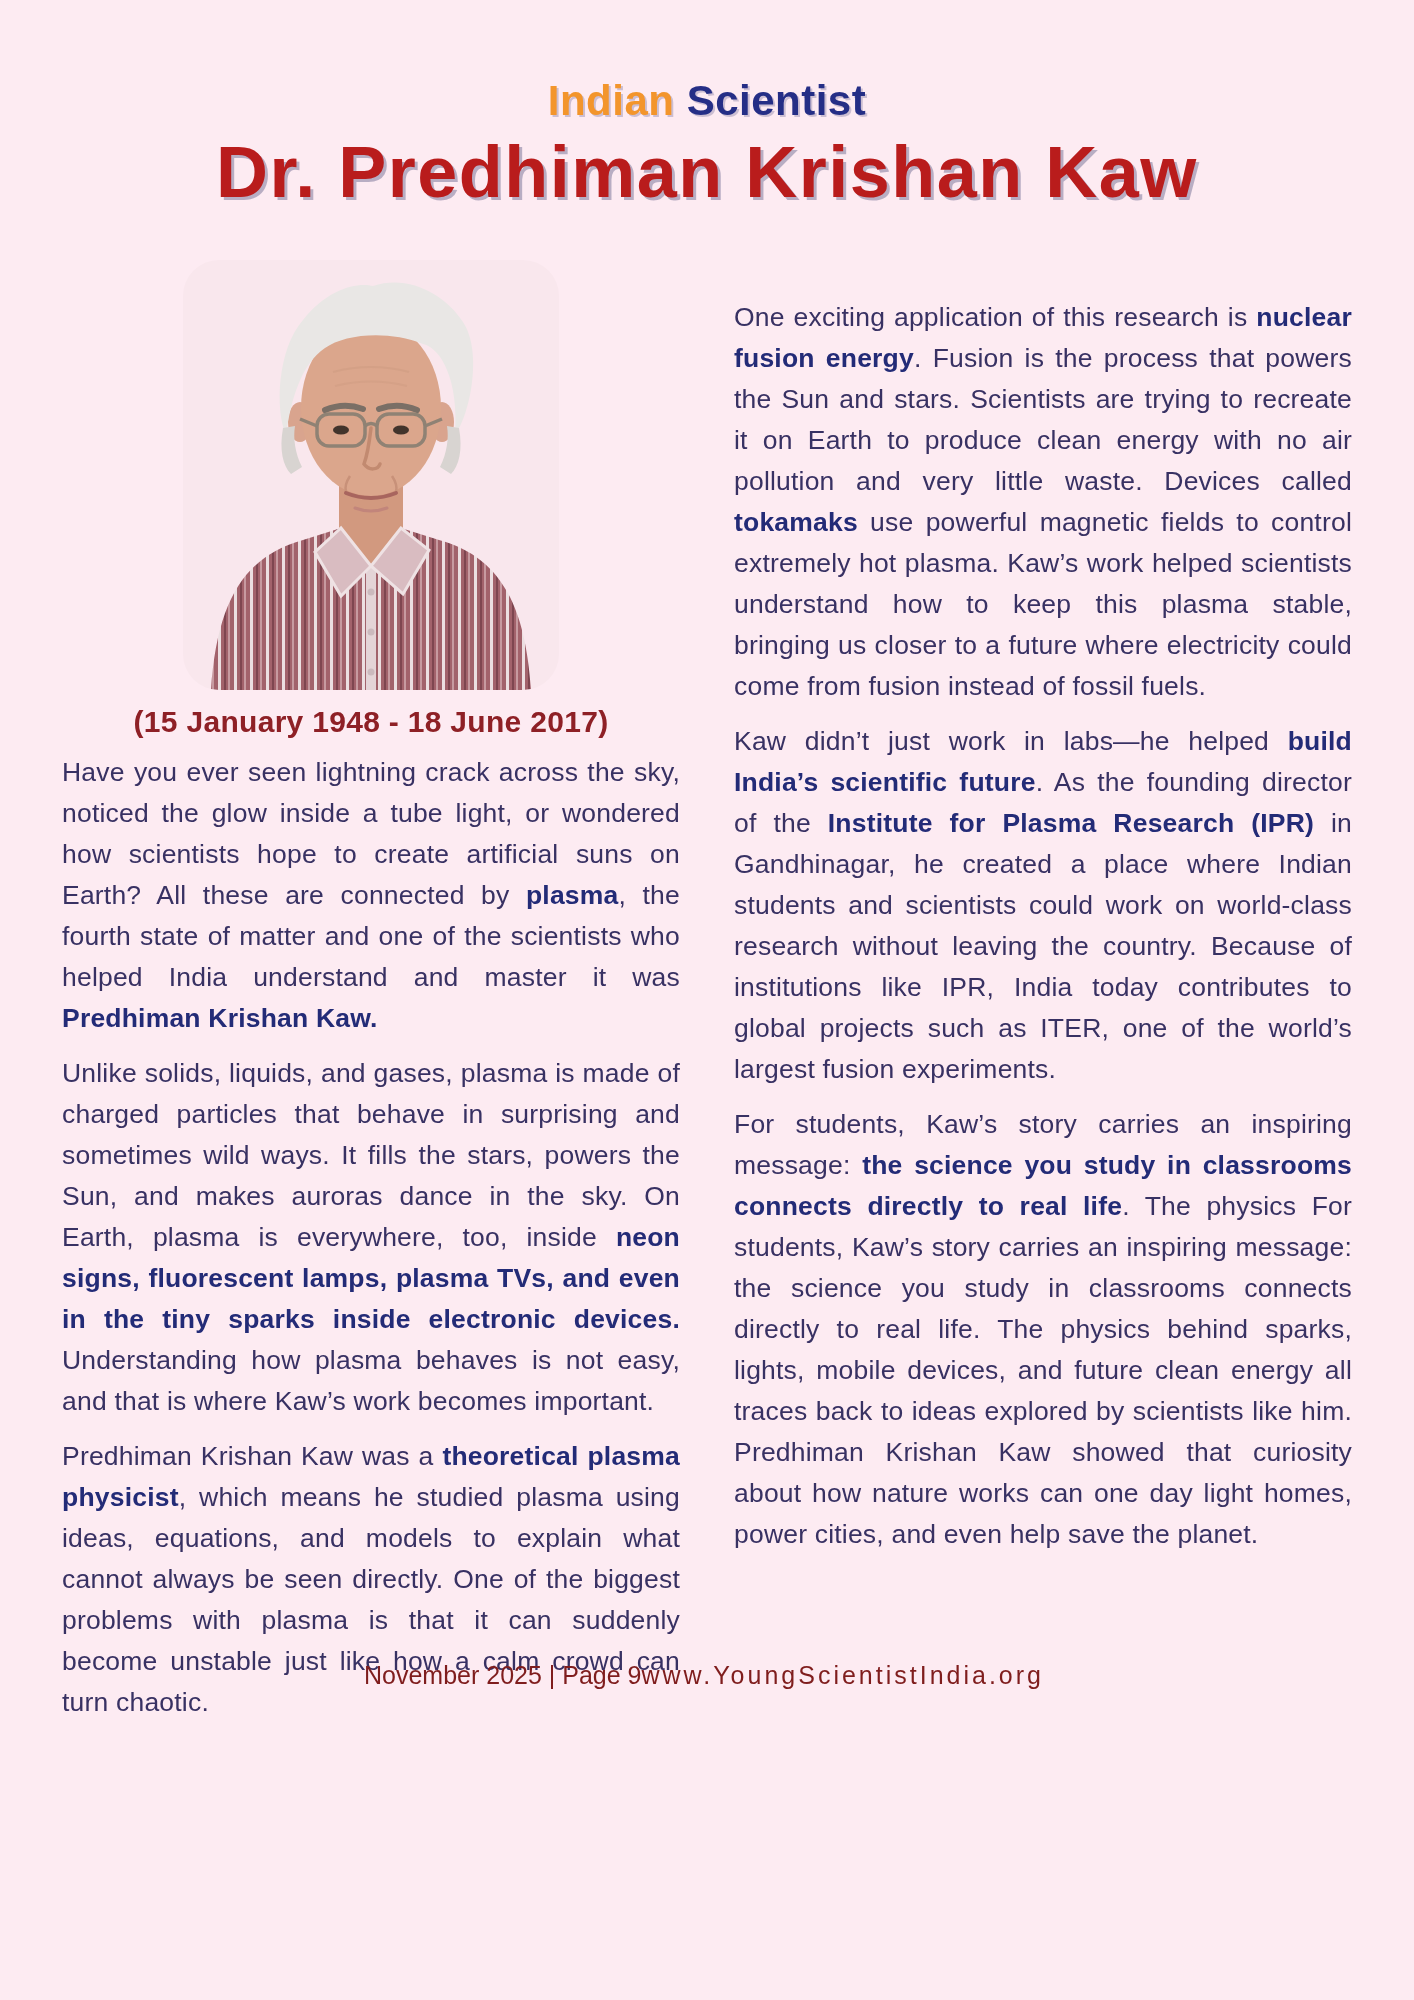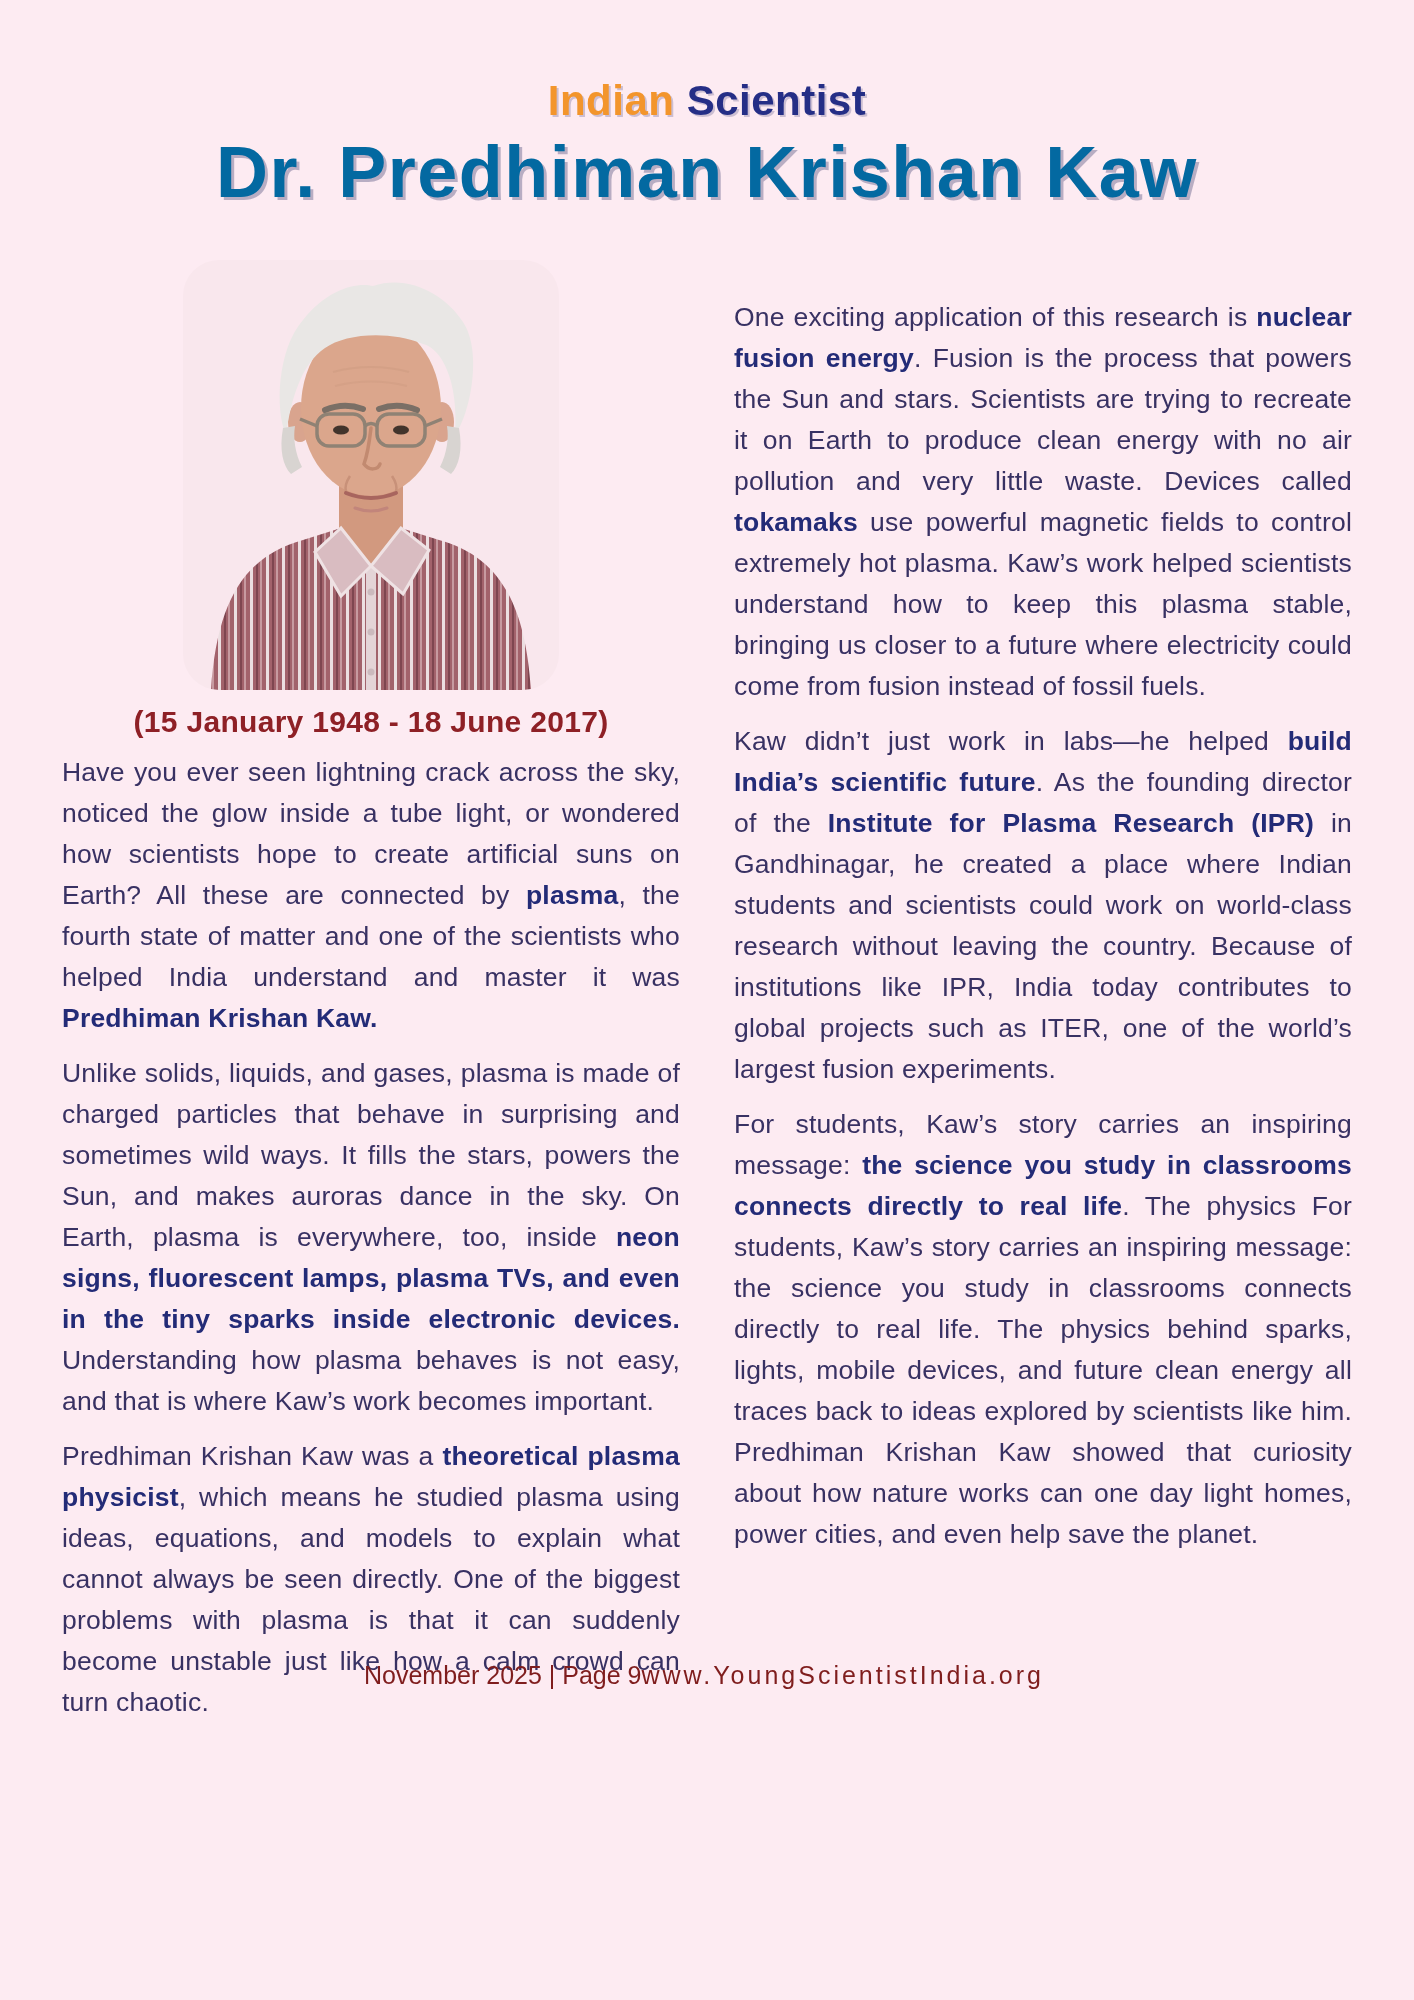--- a/index.html
+++ b/index.html
@@ -15,21 +15,21 @@
   .kicker{
     padding-top:78px;text-align:center;
     font-size:42px;line-height:46px;font-weight:bold;letter-spacing:.5px;
     text-shadow:2px 2px 0 rgba(30,32,95,.22);
   }
   .kicker .k-orange{color:#f3952c;}
   .kicker .k-navy{color:#252e86;}
   .title{
     margin:8px 0 0;text-align:center;
     font-size:72px;line-height:80px;font-weight:bold;letter-spacing:1.5px;
-    color:#0369a1;
+    color:#b91c1c;
     text-shadow:3px 3px 0 rgba(25,30,85,.30);
   }
 
   
   .columns{display:flex;gap:54px;padding:0 62px;margin-top:45px;align-items:flex-start;}
   .col{width:618px;font-size:26.5px;line-height:41px;text-align:justify;letter-spacing:.2px;}
   .col p{margin:0 0 14px;}
   .col p:last-child{margin-bottom:8px;}
   .col b{color:#232b77;}
 

